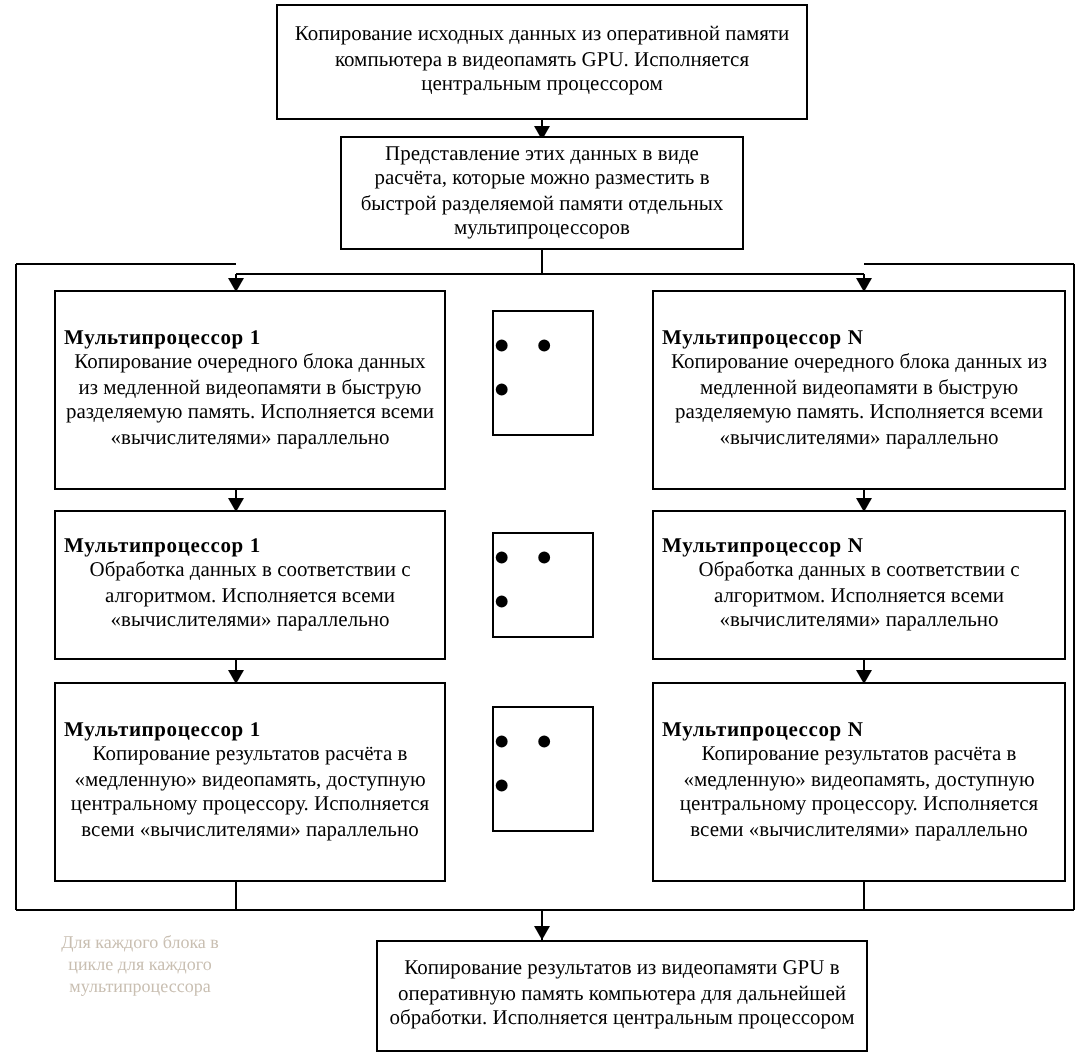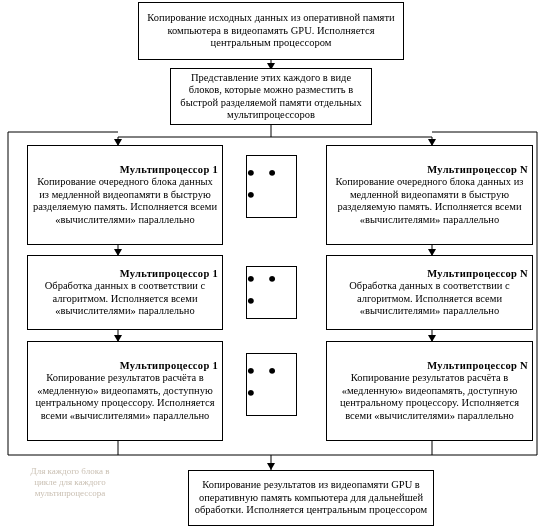--- a/index.html
+++ b/index.html
@@ -21,21 +21,21 @@
     width: 543px;
     height: 528px;
   }
   .box {
     position: absolute;
     border: 1px solid #000000;
     background: #ffffff;
     box-sizing: border-box;
     display: flex;
     flex-direction: column;
-    align-items: flex-end;
+    align-items: flex-start;
     justify-content: center;
     text-align: center;
     font-size: 10.5px;
     line-height: 1.18;
     padding: 2px 4px;
   }
   .box .ttl {
     font-weight: bold;
     letter-spacing: 0.3px;
   }
@@ -110,21 +110,21 @@
   <line x1="432" y1="455" x2="537" y2="455" stroke="#000" stroke-width="1"></line>
   <line x1="537" y1="455" x2="537" y2="132" stroke="#000" stroke-width="1"></line>
   <line x1="537" y1="132" x2="432" y2="132" stroke="#000" stroke-width="1"></line>
 </svg>
 
 <div class="box" style="left:138px; top:2px; width:266px; height:58px;">
   <span class="bdy">Копирование исходных данных из оперативной памяти компьютера в видеопамять GPU. Исполняется центральным процессором</span>
 </div>
 
 <div class="box" style="left:170px; top:68px; width:202px; height:57px;">
-  <span class="bdy">Представление этих каждого в виде блоков, которые можно разместить в быстрой разделяемой памяти отдельных мультипроцессоров</span>
+  <span class="bdy">Представление этих данных в виде расчёта, которые можно разместить в быстрой разделяемой памяти отдельных мультипроцессоров</span>
 </div>
 
 <div class="box" style="left:27px; top:145px; width:196px; height:100px;">
   <span class="ttl">Мультипроцессор 1</span>
   <span class="bdy">Копирование очередного блока данных из медленной видеопамяти в быструю разделяемую память. Исполняется всеми «вычислителями» параллельно</span>
 </div>
 <div class="dots" style="left:246px; top:155px; width:51px; height:63px;">
   <span>• • •</span>
 </div>
 <div class="box" style="left:326px; top:145px; width:207px; height:100px;">

